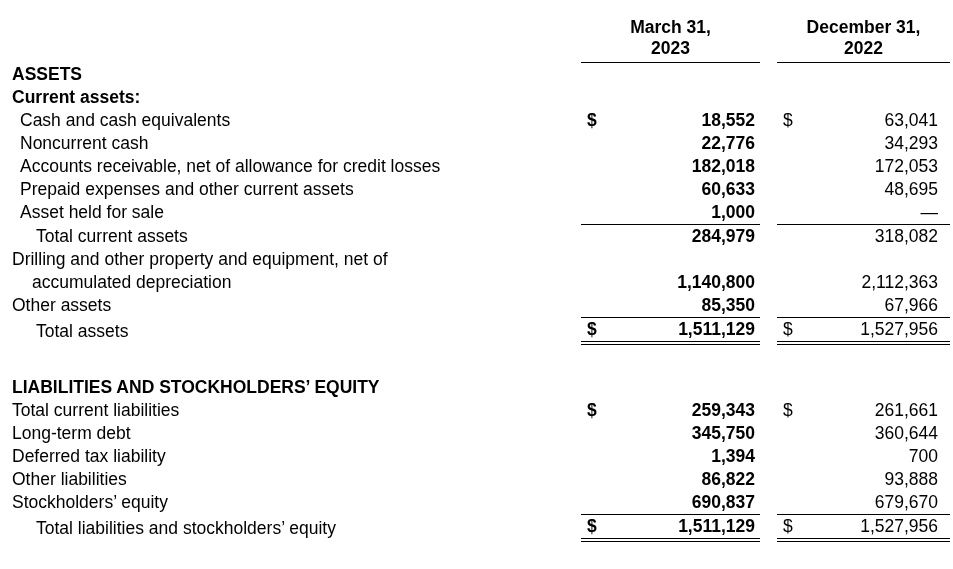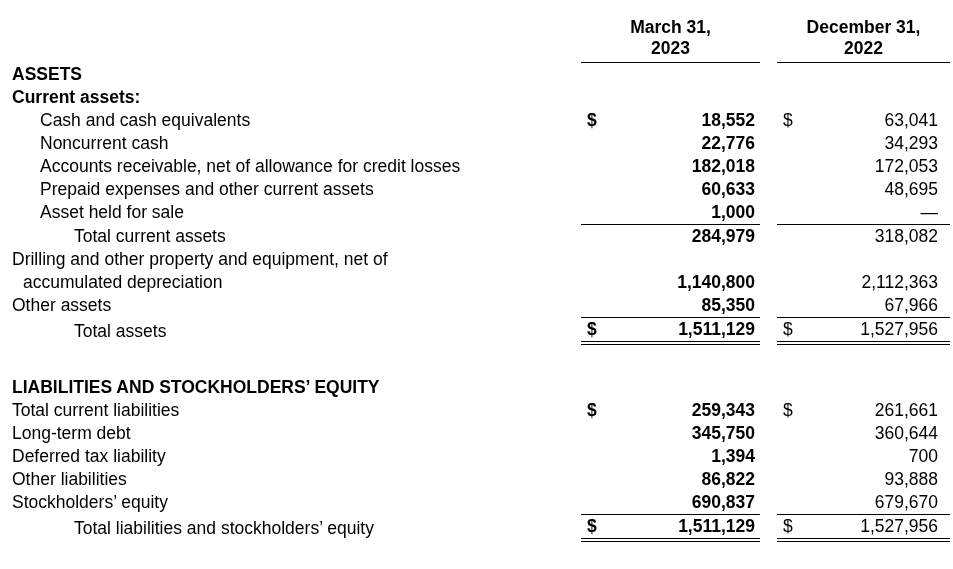--- a/index.html
+++ b/index.html
@@ -31,23 +31,23 @@
     overflow: visible;
   }
   .colhead {
     text-align: center;
     font-weight: bold;
     line-height: 21px;
     padding-bottom: 3px;
     vertical-align: bottom;
   }
   .indent-0 { padding-left: 12px; margin-left: 10px; }
-  .indent-1 { padding-left: 40px; }
-  .indent-2 { padding-left: 74px; }
-  .indent-w { padding-left: 23px; }
+  .indent-1 { padding-left: 20px; }
+  .indent-2 { padding-left: 36px; }
+  .indent-w { padding-left: 32px; }
   .bold { font-weight: bold; }
   .cur  { text-align: left; padding-left: 6px; }
   .amt  { text-align: right; }
   .c2023 { font-weight: bold; }
   .amt.c2023 { padding-right: 5px; }
   .amt.c2022 { padding-right: 12px; }
   .rule-single { border-bottom: 1.5px solid #000; }
   .rule-double { border-bottom: 4px double #000; }
   tr.spacer-row td { height: 31px; }
 </style>

